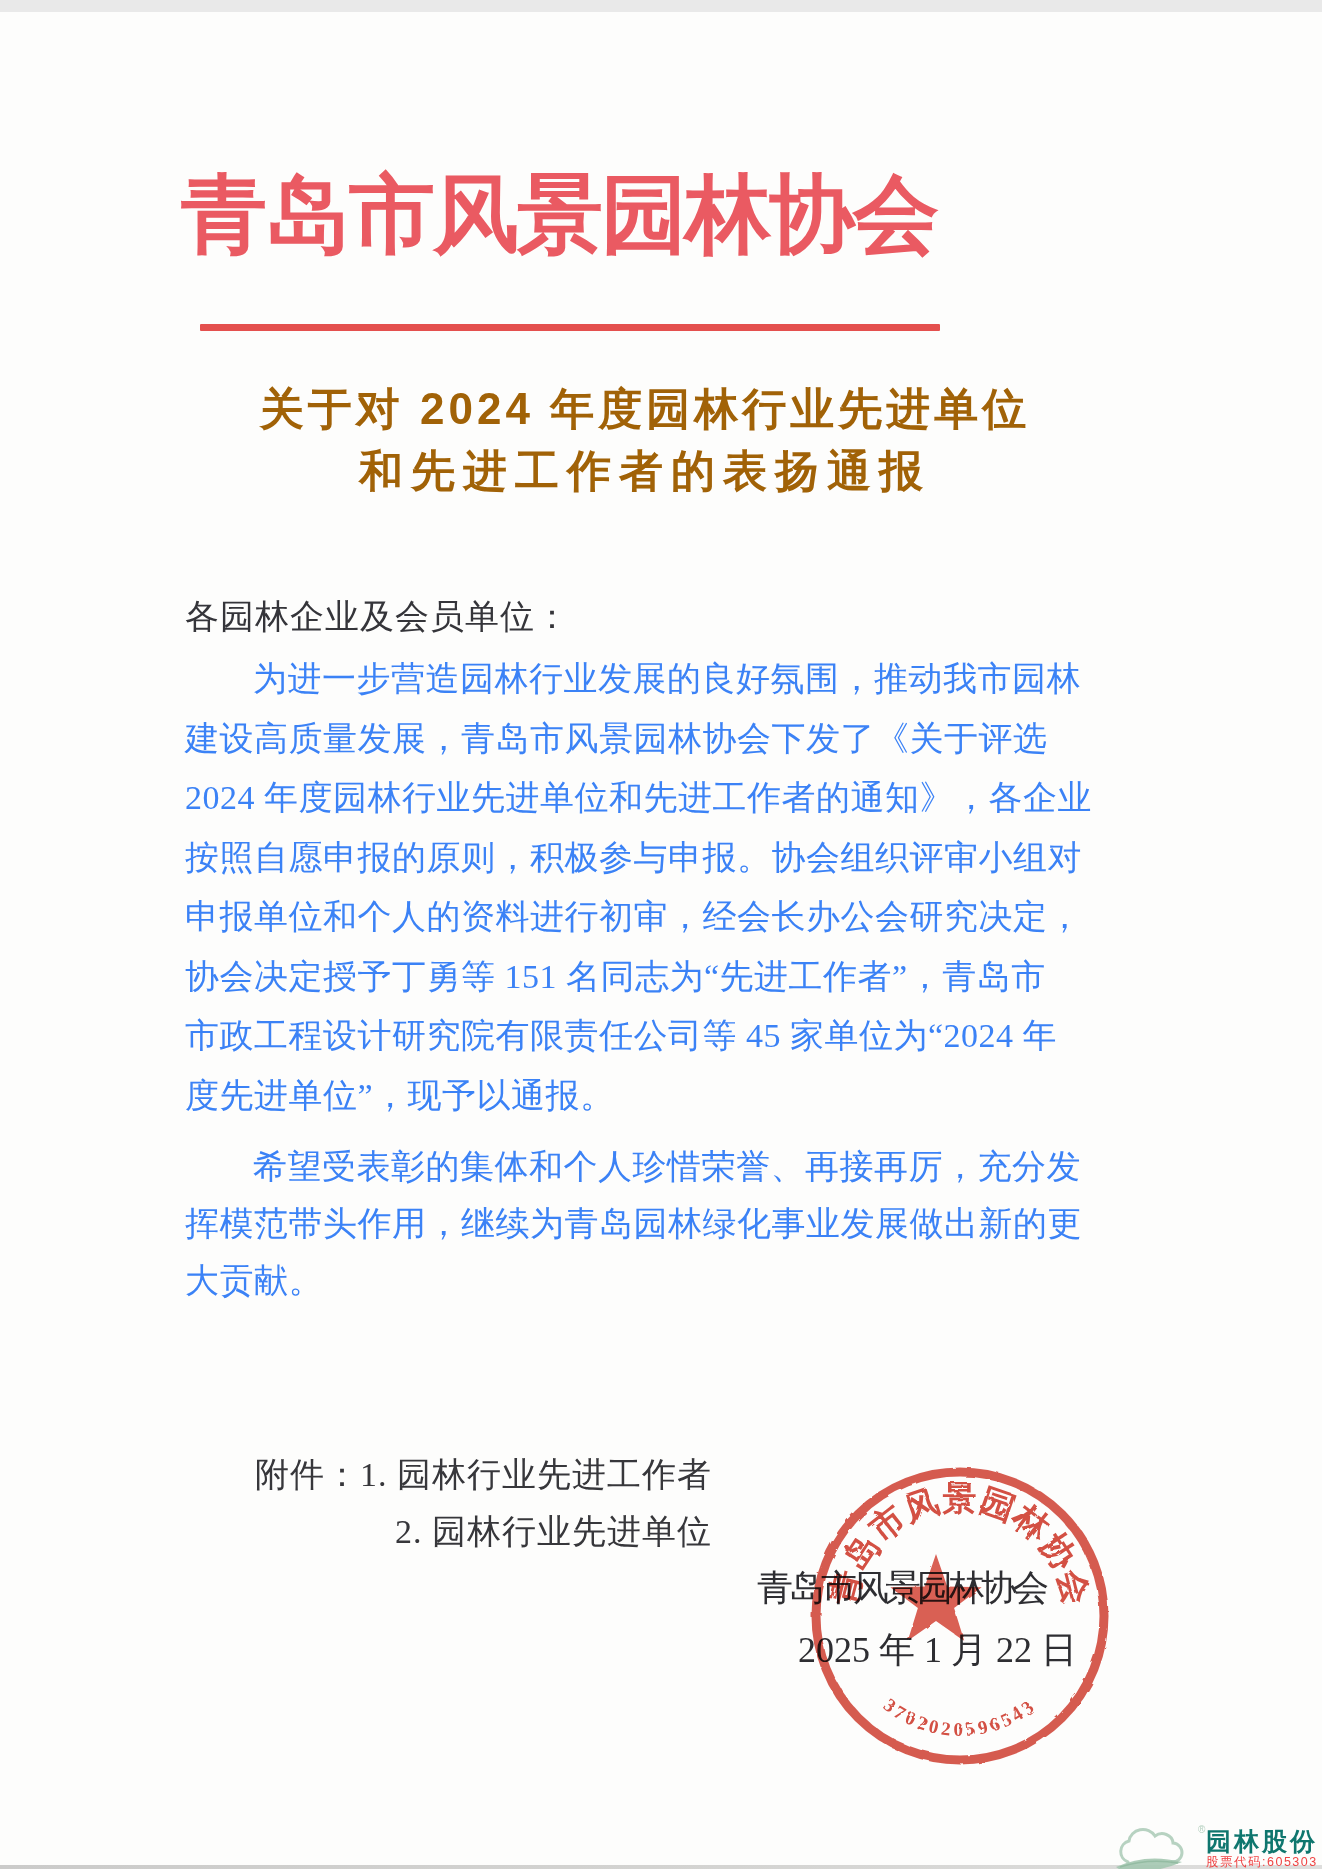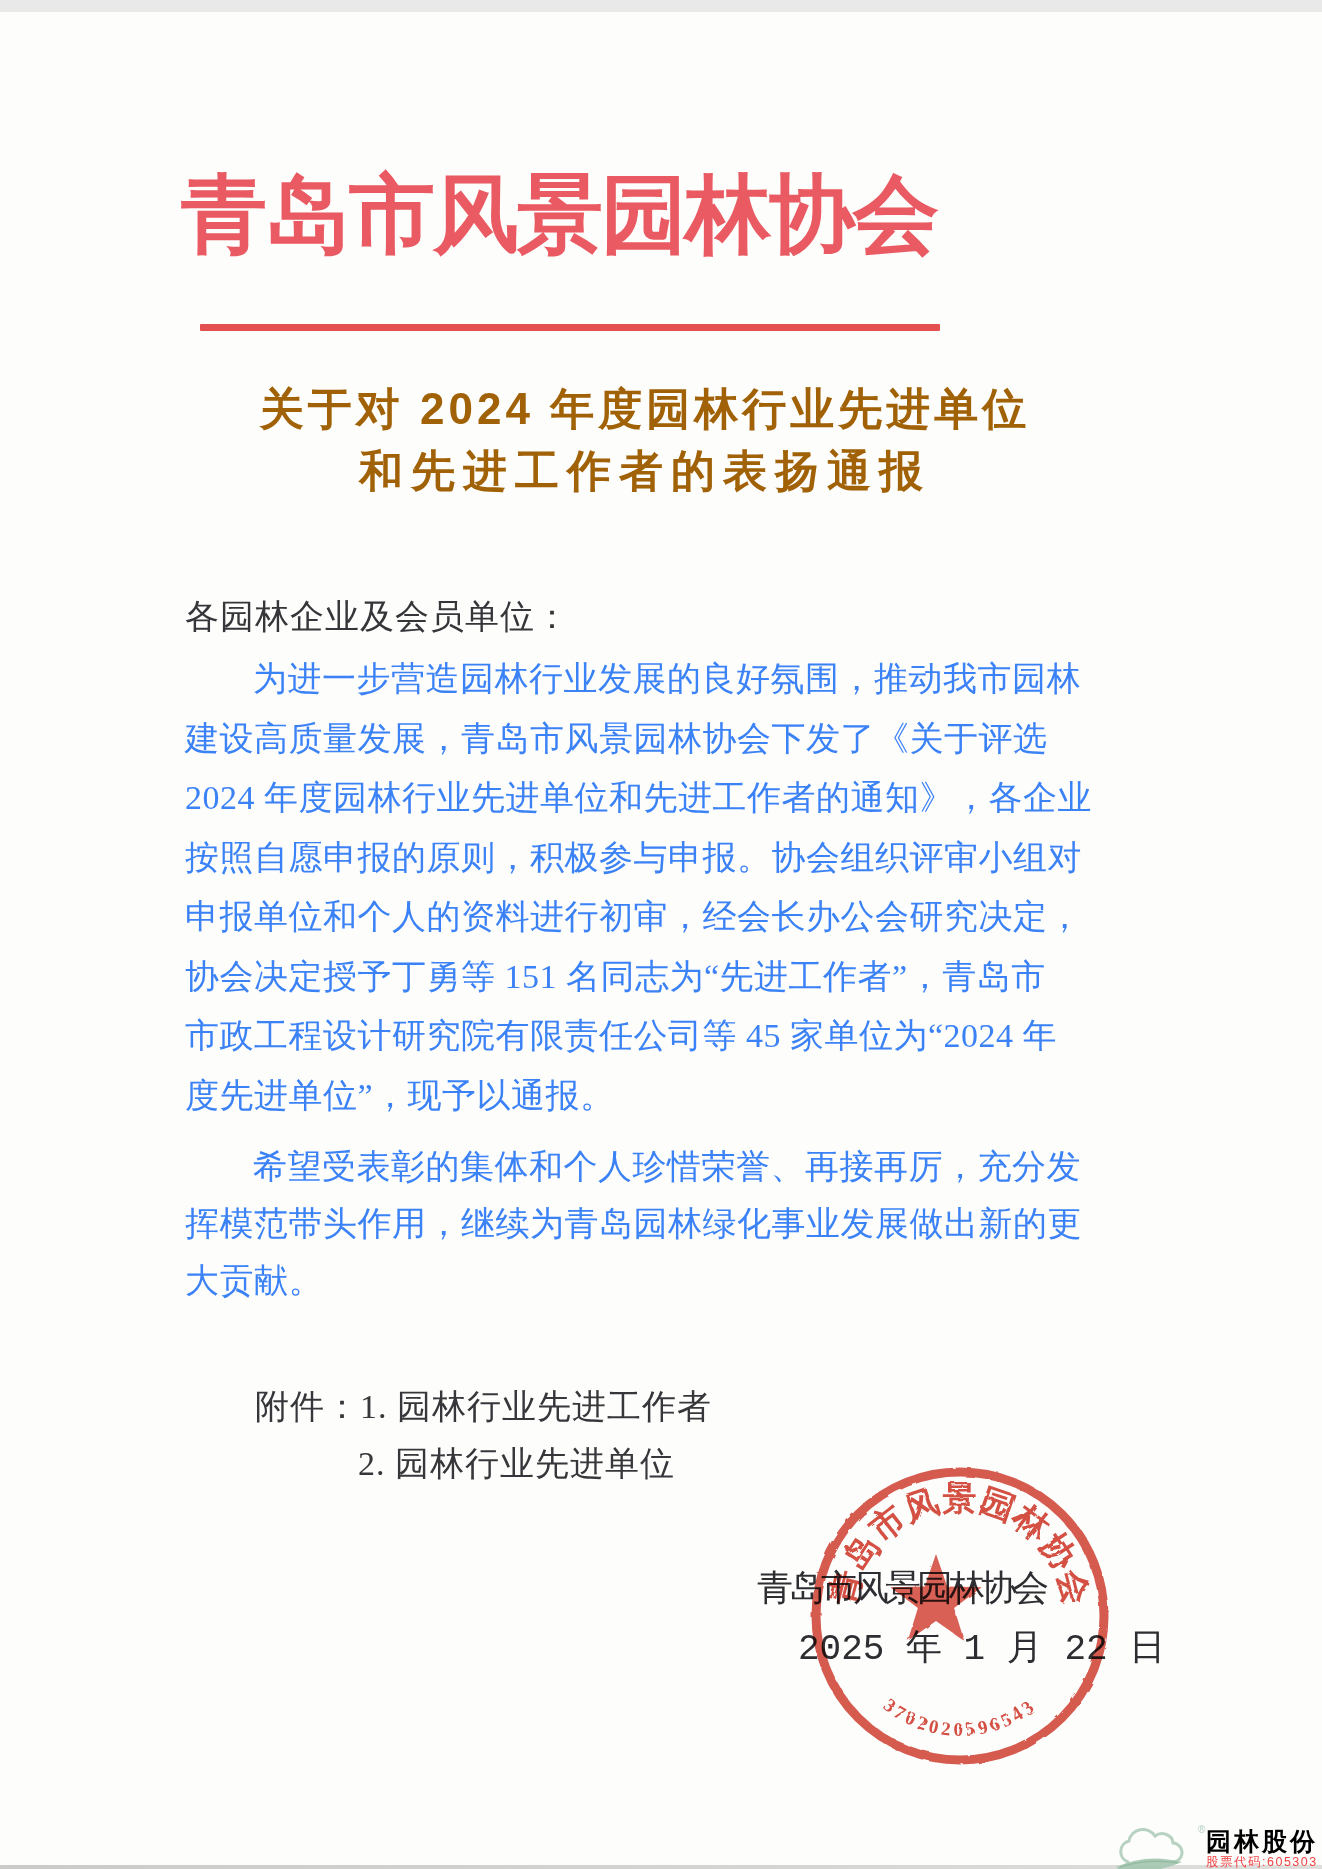--- a/index.html
+++ b/index.html
@@ -41,52 +41,52 @@
     font-size:34px;line-height:40px;color:#35353a;
     letter-spacing:1px;white-space:nowrap;
   }
   .para{position:absolute;left:185px;width:870px;color:#3b82f6;}
   .para1{top:637px;}
   .para2{top:1126px;}
   .para .p1{font-size:34px;line-height:59.5px;height:59.5px;white-space:nowrap;letter-spacing:0.5px;}
   .para .p2{font-size:34px;line-height:57px;height:57px;white-space:nowrap;letter-spacing:0.5px;}
   .para > :first-child{text-indent:2em;}
   
-  .attach{position:absolute;left:255px;top:1366px;color:#37373b;}
+  .attach{position:absolute;left:255px;top:1434px;color:#37373b;text-align:right;}
   .aline{font-size:34px;line-height:57px;height:57px;white-space:nowrap;letter-spacing:1px;}
   .aline.a2{margin-left:103px;}
   
   .signature{
     position:absolute;left:757px;top:1556px;
     font-size:36px;line-height:40px;letter-spacing:-4px;
     color:#2e2e32;white-space:nowrap;z-index:2;
   }
   .sigdate{
     position:absolute;left:798px;top:1618px;
     font-size:36px;line-height:40px;letter-spacing:0px;
-    color:#2e2e32;white-space:nowrap;z-index:2;font-family:Liberation Mono, monospace;
+    color:#2e2e32;white-space:nowrap;z-index:2;
   }
   
   .stamp{
     position:absolute;left:799px;top:1453px;width:324px;height:312px;
     z-index:3;
     mix-blend-mode:multiply;
     opacity:0.88;
   }
   .stamp text{font-family:"Liberation Serif", serif;font-weight:700;}
   
   .logo{
     position:absolute;left:1112px;top:1806px;width:206px;height:58px;
     display:flex;align-items:flex-start;z-index:2;
   }
   .logo .mark{position:absolute;left:86px;top:6px;font-size:10px;color:#b2cfbd;
     font-family:"Liberation Sans", sans-serif;}
   .logo .cloud{position:absolute;left:0px;top:8px;}
   .logo .ltext{position:absolute;left:94px;top:10px;font-family:"Liberation Sans", sans-serif;}
-  .logo .lname{font-size:25px;line-height:27px;letter-spacing:3px;color:#000000;font-weight:700;white-space:nowrap;}
+  .logo .lname{font-size:25px;line-height:27px;letter-spacing:3px;color:#0f766e;font-weight:700;white-space:nowrap;}
   .logo .lcode{font-size:12.5px;line-height:15px;letter-spacing:1.5px;color:#ef4444;white-space:nowrap;}
   
   .bottom-strip{
     position:absolute;left:0;top:1853px;width:1322px;height:16px;
     background:linear-gradient(90deg,#cbcbca 0%,#d4d4d2 55%,#dededd 100%);
     z-index:1;
   }
 </style>
 </head>
 <body>

